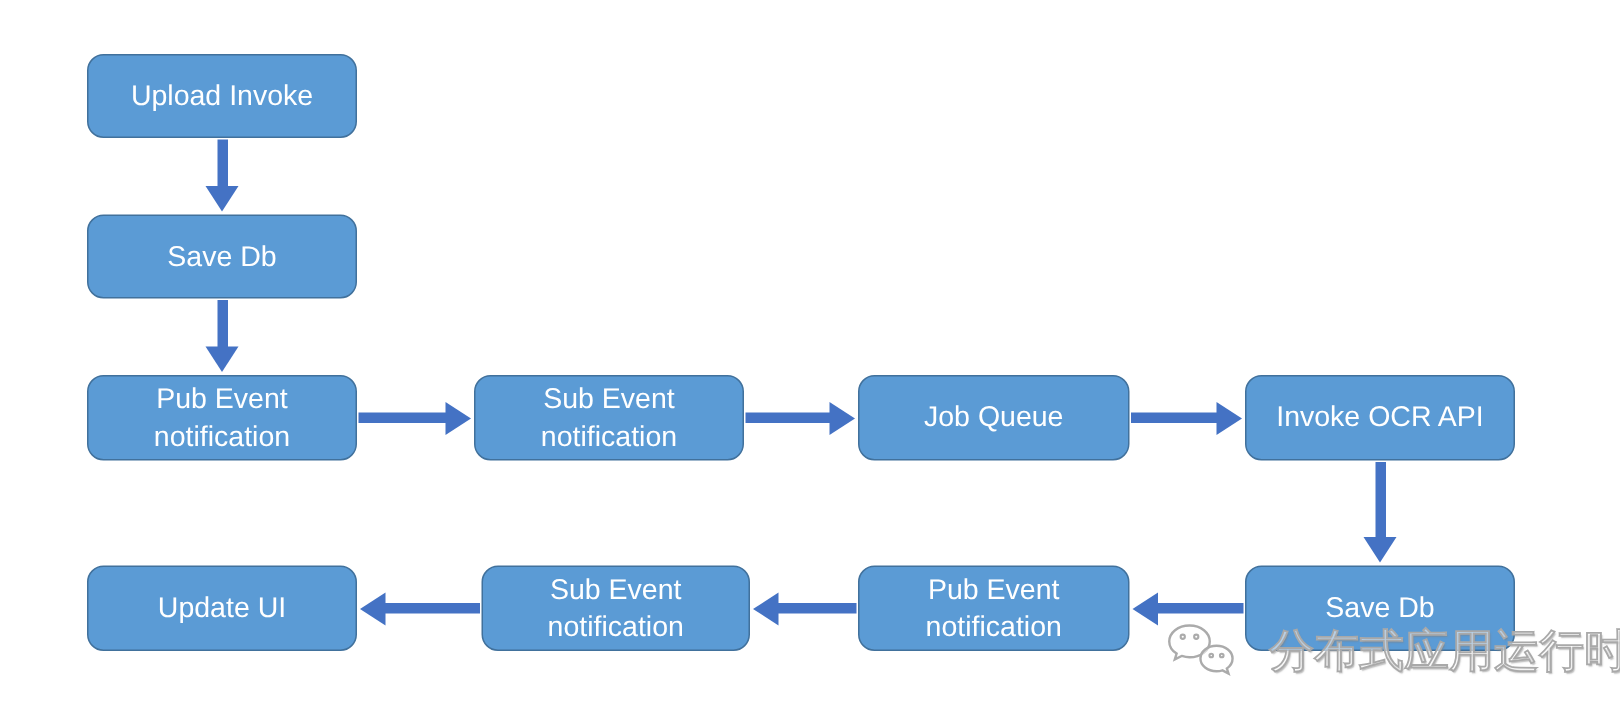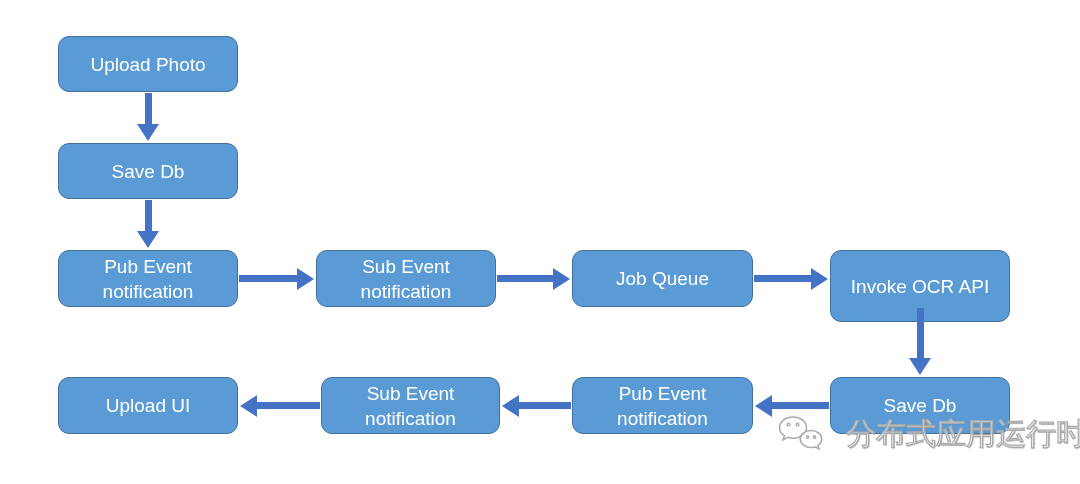--- a/index.html
+++ b/index.html
@@ -72,30 +72,30 @@
       <g fill="none" stroke="#ababab" stroke-width="1.4" stroke-linecap="round">
         <circle cx="10.5" cy="9.5" r="1.4"></circle>
         <circle cx="19.5" cy="9.5" r="1.4"></circle>
         <circle cx="29.5" cy="22" r="1.2"></circle>
         <circle cx="36.5" cy="22" r="1.2"></circle>
       </g>
     </svg>
     <span class="watermark-text">分布式应用运行时</span>
   </div>
 
-<div class="node" style="left: 58px; top: 36px; width: 180px; height: 56px;">Upload Photo</div>
+<div class="node" style="left: 58px; top: 36px; width: 180px; height: 56px;">Upload Invoke</div>
     <div class="node" style="left: 58px; top: 143px; width: 180px; height: 56px;">Save Db</div>
     <div class="node" style="left: 58px; top: 250px; width: 180px; height: 57px;">Pub Event notification</div>
     <div class="node" style="left: 316px; top: 250px; width: 180px; height: 57px;">Sub Event notification</div>
     <div class="node" style="left: 572px; top: 250px; width: 181px; height: 57px;">Job Queue</div>
-    <div class="node" style="left: 830px; top: 250px; width: 180px; height: 72px;">Invoke OCR API</div>
+    <div class="node" style="left: 830px; top: 250px; width: 180px; height: 57px;">Invoke OCR API</div>
     <div class="node" style="left: 830px; top: 377px; width: 180px; height: 57px;">Save Db</div>
     <div class="node" style="left: 572px; top: 377px; width: 181px; height: 57px;">Pub Event notification</div>
     <div class="node" style="left: 321px; top: 377px; width: 179px; height: 57px;">Sub Event notification</div>
-    <div class="node" style="left: 58px; top: 377px; width: 180px; height: 57px;">Upload UI</div>
+    <div class="node" style="left: 58px; top: 377px; width: 180px; height: 57px;">Update UI</div>
     <div class="arrow-shaft" style="left: 144.5px; top: 93px; width: 7px; height: 32px;"></div>
     <div class="arrow-head" style="left: 137px; top: 124px; border-left: 11px solid transparent; border-right: 11px solid transparent; border-top: 17px solid rgb(68, 114, 196);"></div>
     <div class="arrow-shaft" style="left: 144.5px; top: 200px; width: 7px; height: 32px;"></div>
     <div class="arrow-head" style="left: 137px; top: 231px; border-left: 11px solid transparent; border-right: 11px solid transparent; border-top: 17px solid rgb(68, 114, 196);"></div>
     <div class="arrow-shaft" style="left: 239px; top: 275px; width: 59px; height: 7px;"></div>
     <div class="arrow-head" style="left: 297px; top: 267.5px; border-top: 11px solid transparent; border-bottom: 11px solid transparent; border-left: 17px solid rgb(68, 114, 196);"></div>
     <div class="arrow-shaft" style="left: 497px; top: 275px; width: 57px; height: 7px;"></div>
     <div class="arrow-head" style="left: 553px; top: 267.5px; border-top: 11px solid transparent; border-bottom: 11px solid transparent; border-left: 17px solid rgb(68, 114, 196);"></div>
     <div class="arrow-shaft" style="left: 754px; top: 275px; width: 58px; height: 7px;"></div>
     <div class="arrow-head" style="left: 811px; top: 267.5px; border-top: 11px solid transparent; border-bottom: 11px solid transparent; border-left: 17px solid rgb(68, 114, 196);"></div>

